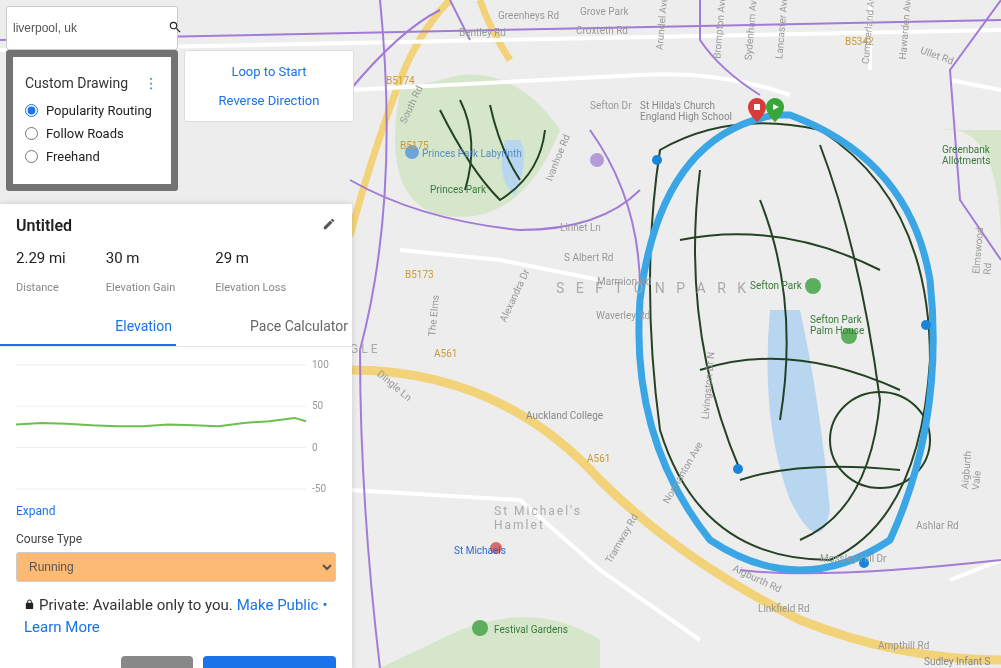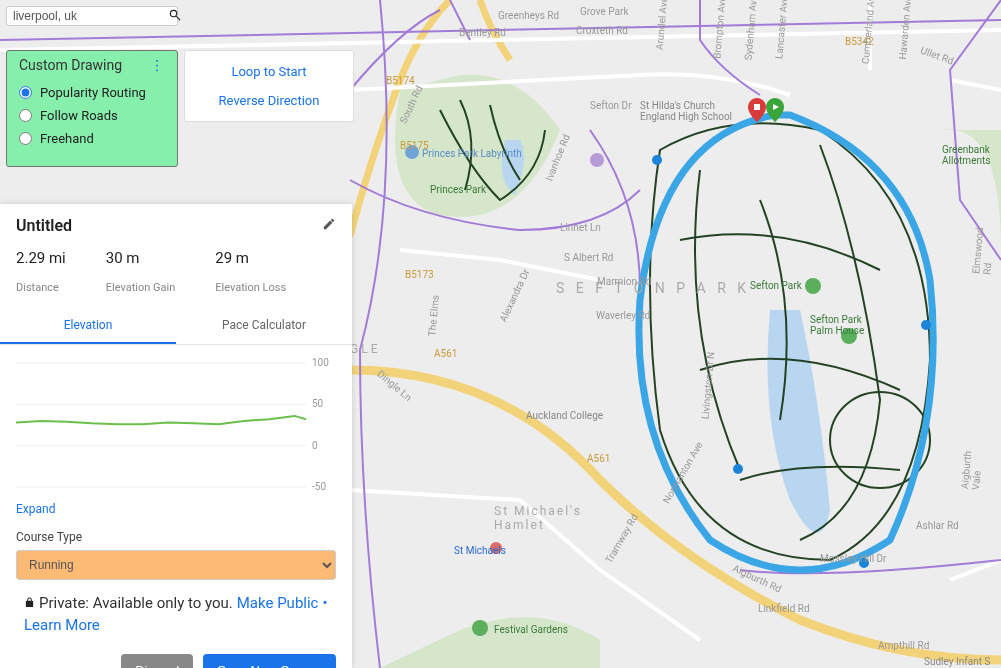--- a/index.html
+++ b/index.html
@@ -1,37 +1,37 @@
 <!DOCTYPE html>
 <html><head>
 <meta charset="utf-8">
 <style>
 * { box-sizing: border-box; margin: 0; padding: 0; }
 body { font-family: -apple-system, BlinkMacSystemFont, "Segoe UI", Roboto, sans-serif; font-size: 13px; color: #333; overflow: hidden; }
 .viewport { position: relative; width: 1001px; height: 668px; background: #e8e8e8; }
 .map-bg { position: absolute; inset: 0; background: #ededed; }
 .map-bg svg { width: 100%; height: 100%; }
-.search-box { position: absolute; top: 6px; left: 6px; width: 172px; height: 20px; background: #fff; border: 1px solid #ccc; border-radius: 3px; display: flex; align-items: center; padding: 0 6px; }
+.search-box { position: absolute; top: 6px; left: 6px; width: 172px; height: 44px; background: #fff; border: 1px solid #ccc; border-radius: 3px; display: flex; align-items: center; padding: 0 6px; }
 .search-box input { flex: 1; border: none; outline: none; font-size: 12px; color: #555; }
 .search-box .sicon { font-size: 14px; color: #333; }
-.panel-draw { position: absolute; top: 50px; left: 6px; width: 172px; background: #86efac; border: 1px solid #737373; border-radius: 3px; padding: 6px 12px 12px; }
+.panel-draw { position: absolute; top: 50px; left: 6px; width: 172px; background: #ffffff; border: 7px solid #737373; border-radius: 3px; padding: 18px 12px 12px; }
 .panel-draw .hd { display: flex; justify-content: space-between; align-items: center; margin-bottom: 12px; font-size: 14px; color: #333; }
 .panel-draw .hd .dots { color: #1a73e8; letter-spacing: 1px; }
 .radio-row { display: flex; align-items: center; gap: 8px; margin: 8px 0; font-size: 13px; color: #222; }
 .radio-row input { accent-color: #1a73e8; }
 .panel-actions { position: absolute; top: 50px; left: 184px; width: 170px; background: #fff; border: 1px solid #ddd; border-radius: 3px; padding: 6px 0; text-align: center; }
 .panel-actions .act { padding: 7px 4px; color: #1a73e8; font-size: 13px; cursor: pointer; }
 .sidebar { position: absolute; top: 204px; left: 0; width: 352px; bottom: 0; background: #fff; box-shadow: 0 0 6px rgba(0,0,0,.15); display: flex; flex-direction: column; }
 .sb-head { display: flex; align-items: center; justify-content: space-between; padding: 12px 16px 10px; }
 .sb-head h2 { font-size: 16px; font-weight: 600; color: #222; }
 .stats { display: flex; gap: 40px; padding: 4px 16px 14px; }
 .stat .val { font-size: 15px; color: #222; }
 .stat .lbl { font-size: 11px; color: #888; margin-top: 14px; }
 .tabs { display: flex; border-bottom: 1px solid #e5e5e5; }
-.tab { flex: 1; text-align: center; padding: 10px 4px; font-size: 12px; color: #666; cursor: pointer; }
+.tab { flex: 1; text-align: right; padding: 10px 4px; font-size: 14px; color: #666; cursor: pointer; }
 .tab.active { color: #1a73e8; border-bottom: 2px solid #1a73e8; }
 .chart-wrap { padding: 10px 16px 4px; }
 .chart-wrap svg { width: 100%; height: 140px; }
 .chart-labels { font-size: 10px; fill: #999; }
 .expand { padding: 0 16px 14px; font-size: 12px; }
 .expand a { color: #1a73e8; text-decoration: none; }
 .ct-label { padding: 0 16px 6px; font-size: 12px; color: #444; }
 .ct-select { margin: 0 16px 14px; }
 .ct-select select { width: 100%; padding: 6px 8px; border: 1px solid #ccc; border-radius: 3px; font-size: 12px; color: #555; background: #fdba74; }
 .privacy { padding: 0 24px 12px; font-size: 15px; color: #333; display: flex; align-items: center; gap: 4px; flex-wrap: wrap; }

